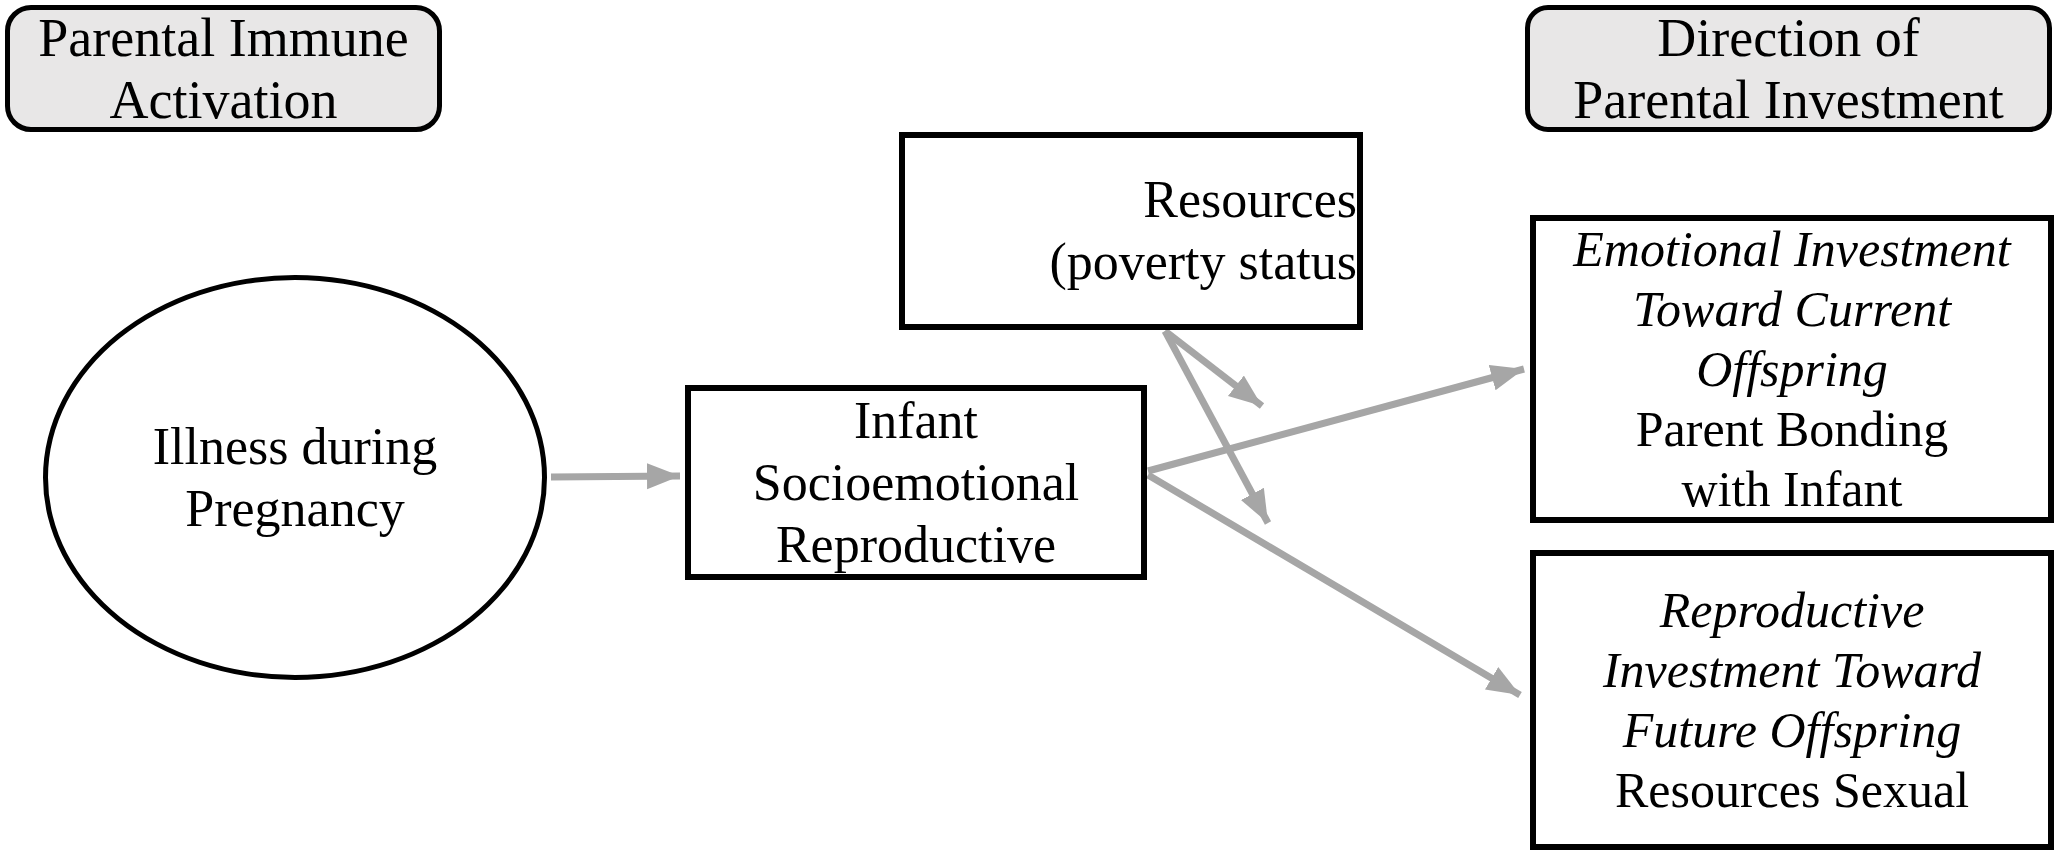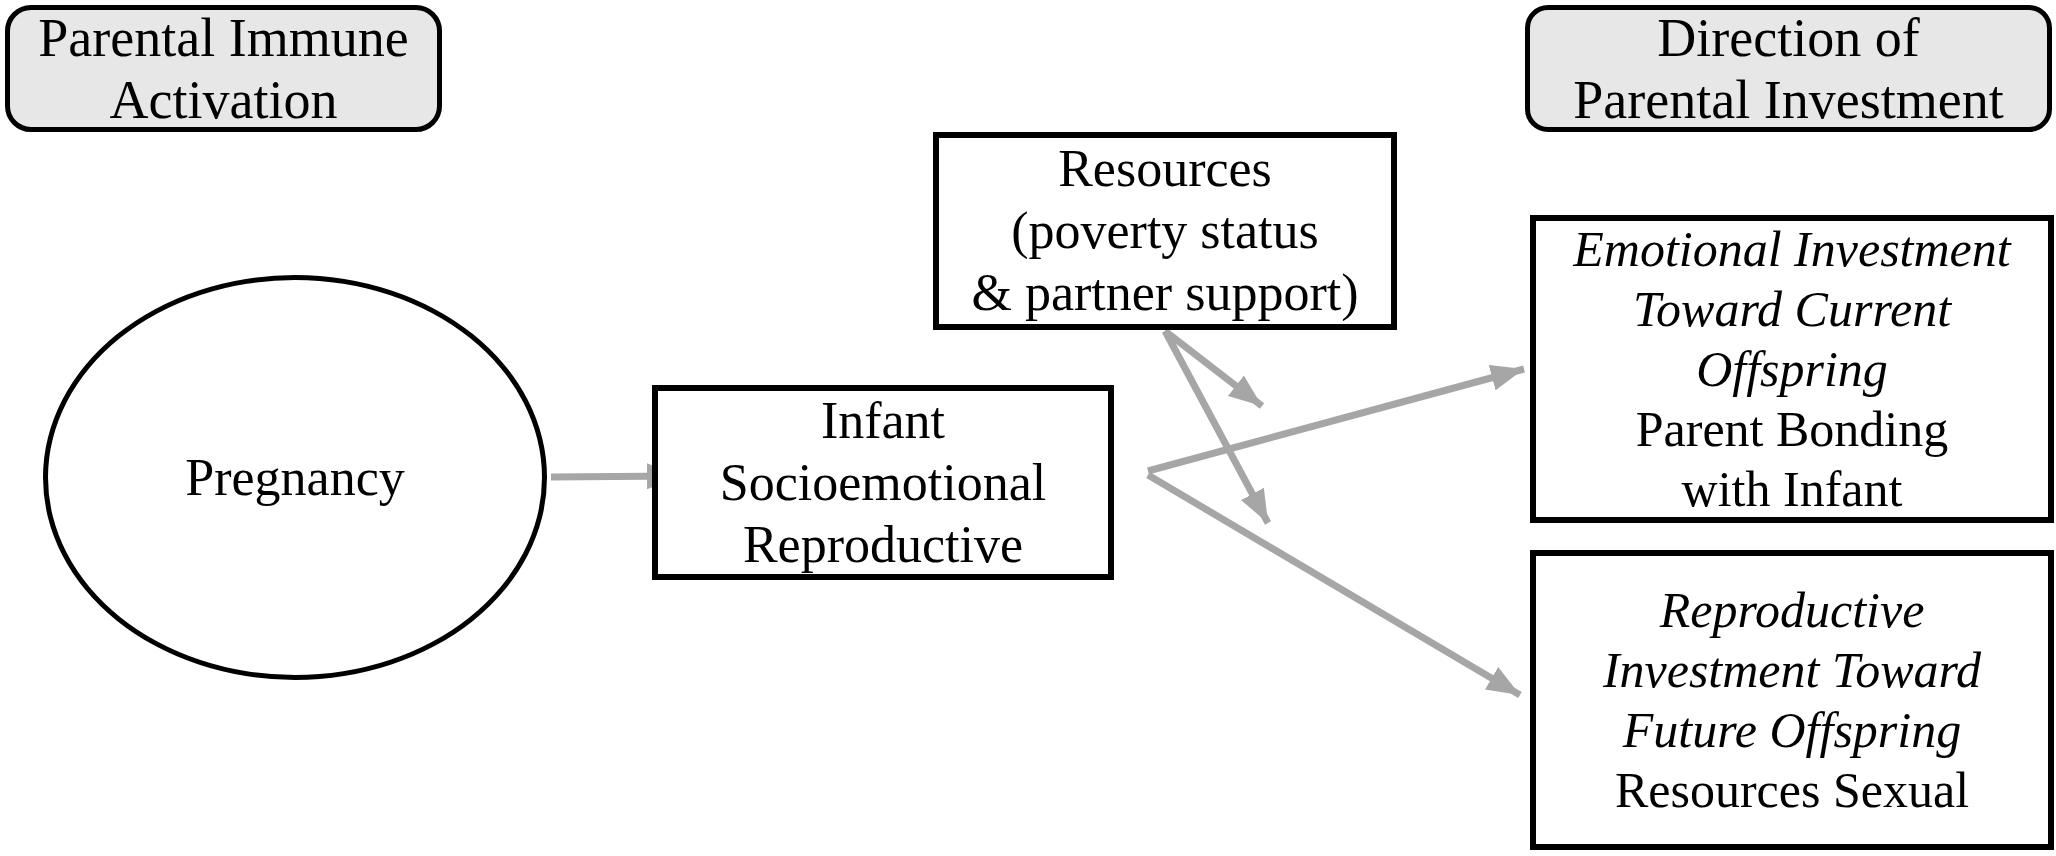--- a/index.html
+++ b/index.html
@@ -43,22 +43,22 @@
   .outcome{font-size:50px;line-height:60px;}
   .italic{font-style:italic;}
   .arrow-layer{position:absolute;left:0;top:0;}
   .arrow-line{stroke:var(--arrow);stroke-width:7;fill:none;}
   .arrow-head{fill:var(--arrow);}
 
   
   #header-left{left:5px;top:5px;width:437px;height:127px;}
   #header-right{left:1525px;top:5px;width:527px;height:127px;border-radius:23px;}
   #ellipse-illness{left:43px;top:275px;width:504px;height:405px;}
-  #box-infant{left:652px;top:385px;width:462px;height:195px;}
-  #box-resources{left:933px;top:132px;width:464px;height:198px;}
+  #box-infant{left:685px;top:385px;width:462px;height:195px;}
+  #box-resources{left:899px;top:132px;width:464px;height:198px;align-items:flex-end;}
   #box-emotional{left:1530px;top:215px;width:524px;height:308px;}
   #box-reproductive{left:1530px;top:550px;width:524px;height:300px;}
 </style>
 </head>
 <body>
 
 <div class="stage">
 
   <svg class="arrow-layer" width="2056" height="856" viewBox="0 0 2056 856">
     <defs>
@@ -77,33 +77,33 @@
     <span class="ln">Parental Immune</span>
     <span class="ln">Activation</span>
   </div>
 
   <div class="node header" id="header-right">
     <span class="ln">Direction of</span>
     <span class="ln">Parental Investment</span>
   </div>
 
   <div class="node ellipse" id="ellipse-illness">
+    <span class="ln">Illness during</span>
     <span class="ln">Pregnancy</span>
   </div>
 
   <div class="node midbox" id="box-infant">
     <span class="ln">Infant</span>
     <span class="ln">Socioemotional</span>
     <span class="ln">Reproductive</span>
   </div>
 
   <div class="node midbox" id="box-resources">
     <span class="ln">Resources</span>
     <span class="ln">(poverty status</span>
-    <span class="ln">&amp; partner support)</span>
   </div>
 
   <div class="node outcome" id="box-emotional">
     <span class="ln italic">Emotional Investment</span>
     <span class="ln italic">Toward Current</span>
     <span class="ln italic">Offspring</span>
     <span class="ln">Parent Bonding</span>
     <span class="ln">with Infant</span>
   </div>
 

